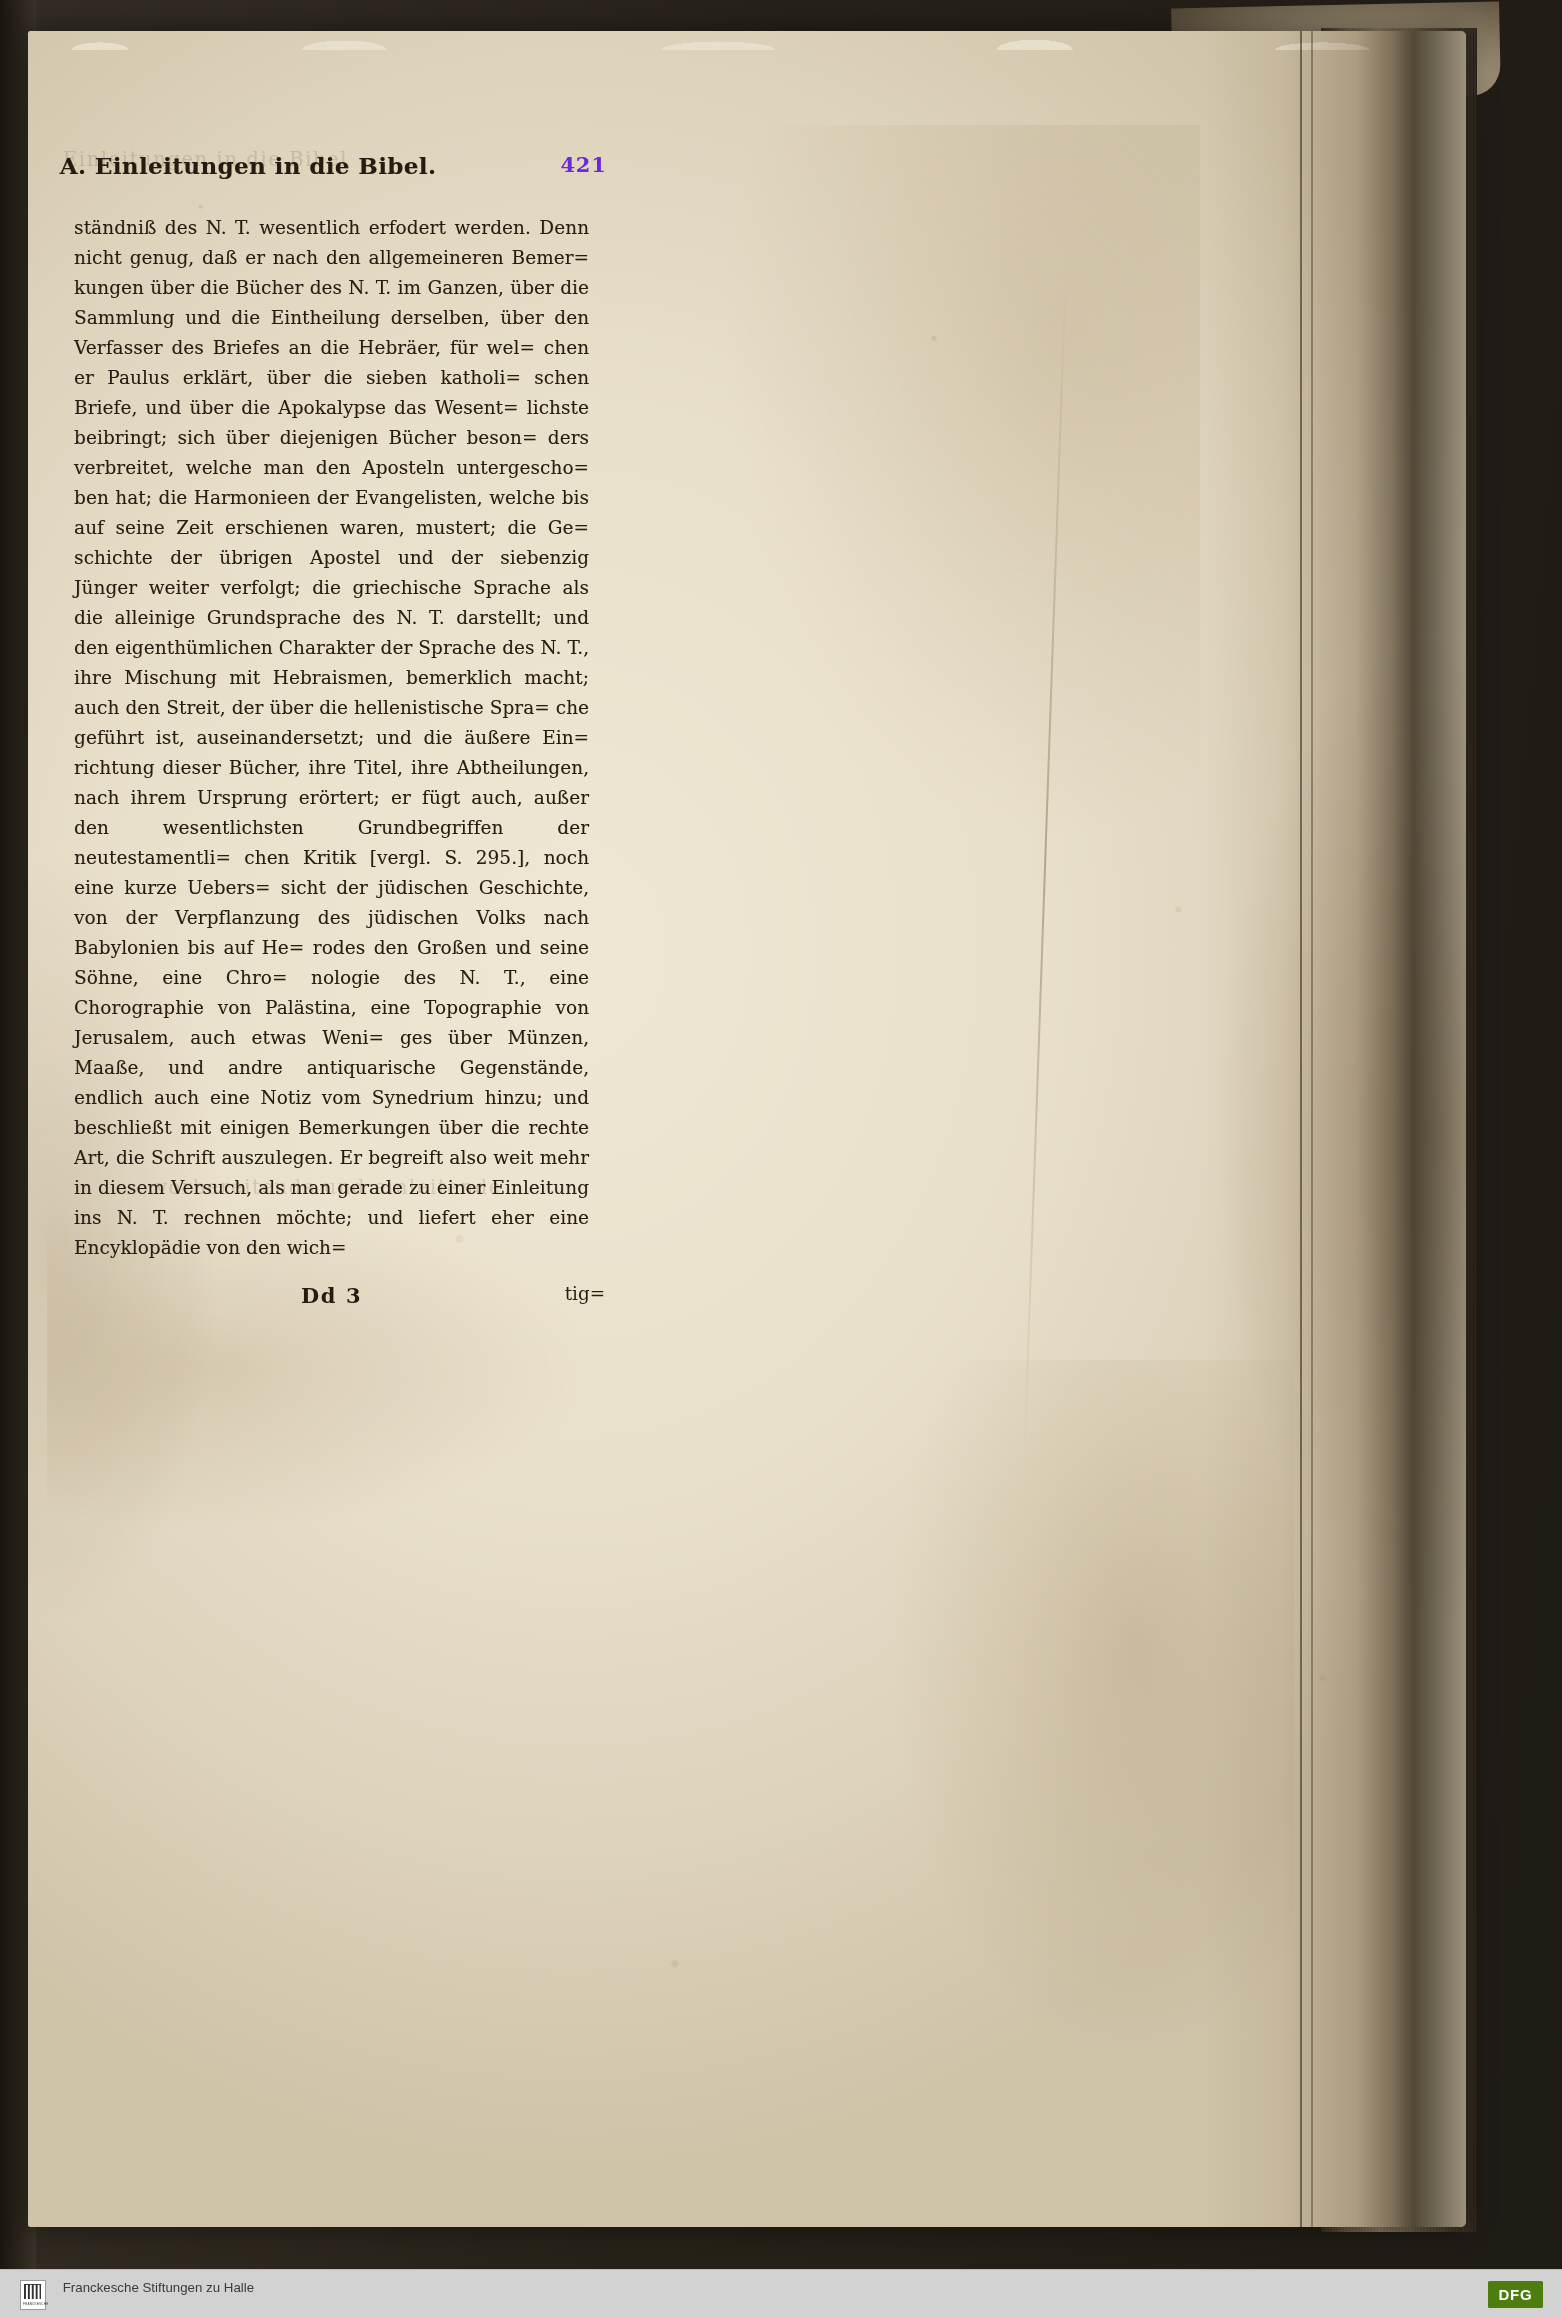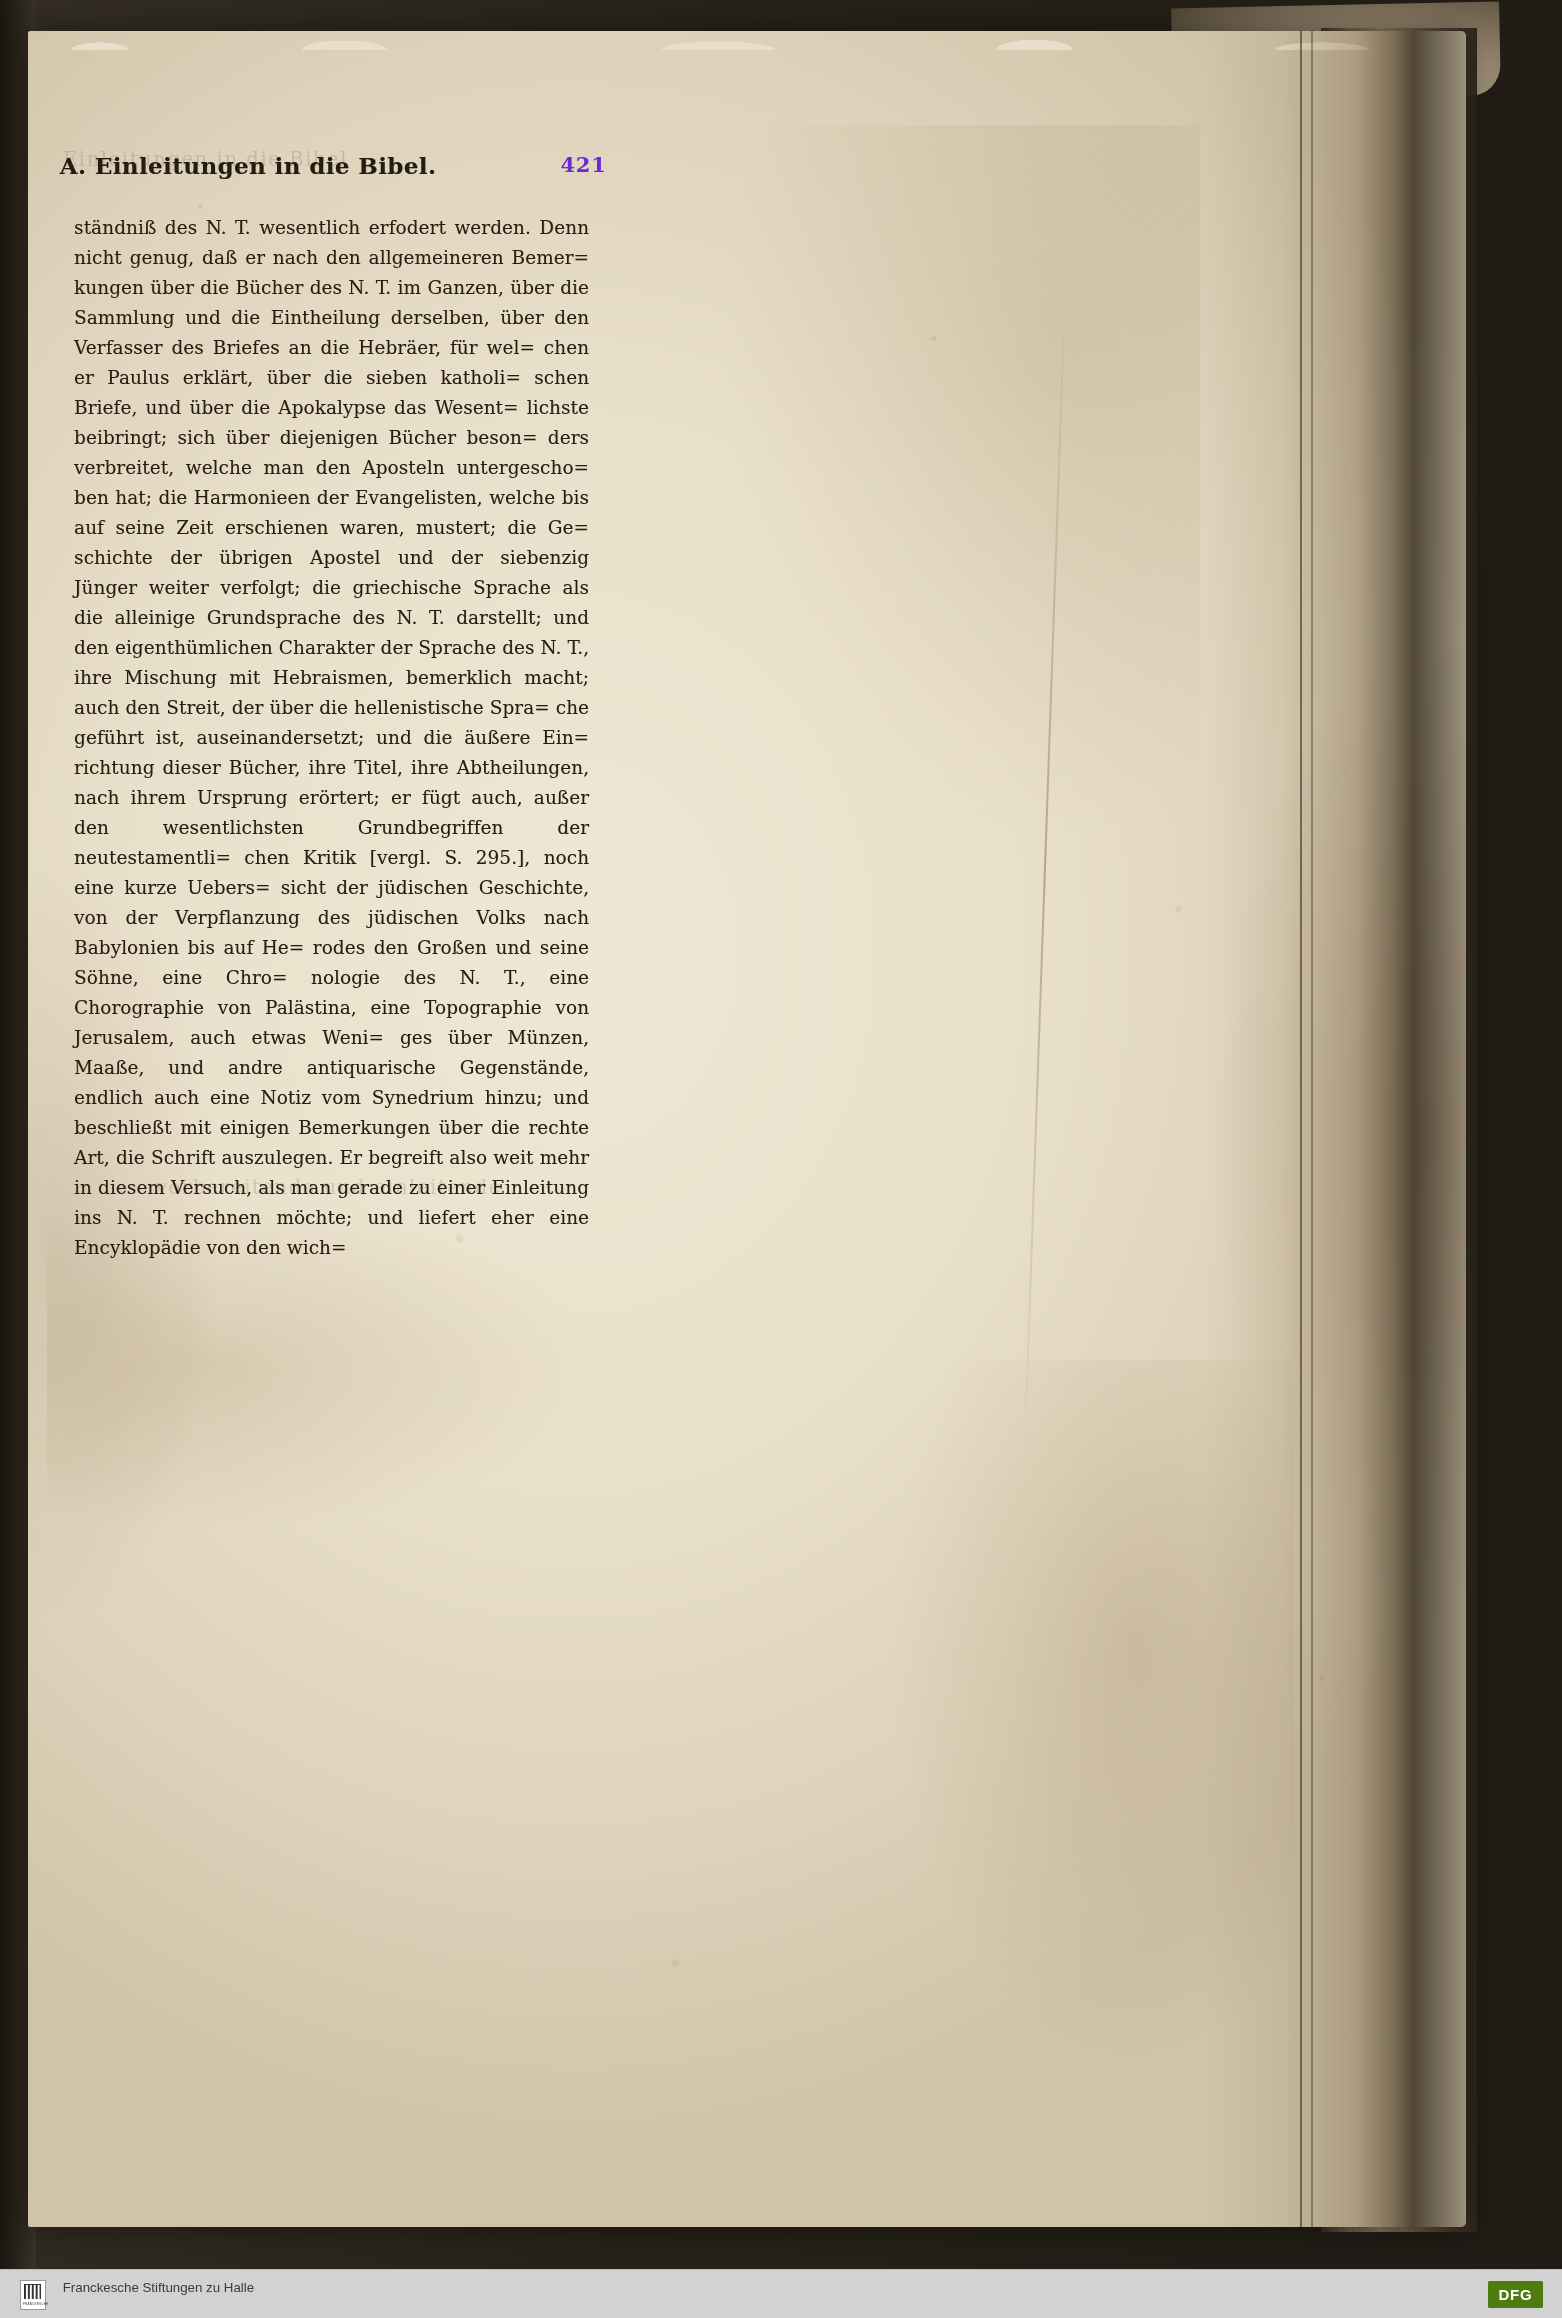--- a/index.html
+++ b/index.html
@@ -342,20 +342,24 @@
 
   <div class="header-row">
     <div class="running-title">A. Einleitungen in die Bibel.</div>
     <div class="page-number">421</div>
   </div>
 
   <div class="body-text">
     <p>ständniß des N. T. wesentlich erfodert werden.  Denn nicht genug, daß er nach den allgemeineren Bemer= kungen über die Bücher des N. T. im Ganzen, über die Sammlung und die Eintheilung derselben, über den Verfasser des Briefes an die Hebräer, für wel= chen er Paulus erklärt, über die sieben katholi= schen Briefe, und über die Apokalypse das Wesent= lichste beibringt; sich über diejenigen Bücher beson= ders verbreitet, welche man den Aposteln untergescho= ben hat; die Harmonieen der Evangelisten, welche bis auf seine Zeit erschienen waren, mustert; die Ge= schichte der übrigen Apostel und der siebenzig Jünger weiter verfolgt; die griechische Sprache als die alleinige Grundsprache des N. T. darstellt; und den eigenthümlichen Charakter der Sprache des N. T., ihre Mischung mit Hebraismen, bemerklich macht; auch den Streit, der über die hellenistische Spra= che geführt ist, auseinandersetzt; und die äußere Ein= richtung dieser Bücher, ihre Titel, ihre Abtheilungen, nach ihrem Ursprung erörtert; er fügt auch, außer den wesentlichsten Grundbegriffen der neutestamentli= chen Kritik [vergl. S. 295.], noch eine kurze Uebers= sicht der jüdischen Geschichte, von der Verpflanzung des jüdischen Volks nach Babylonien bis auf He= rodes den Großen und seine Söhne, eine Chro= nologie des N. T., eine Chorographie von Palästina, eine Topographie von Jerusalem, auch etwas Weni= ges über Münzen, Maaße, und andre antiquarische Gegenstände, endlich auch eine Notiz vom Synedrium hinzu; und beschließt mit einigen Bemerkungen über die rechte Art, die Schrift auszulegen.  Er begreift also weit mehr in diesem Versuch, als man gerade zu einer Einleitung ins N. T. rechnen möchte; und liefert eher eine Encyklopädie von den wich=</p>
   </div>
 
+  <div class="footer-row">
+    <div class="signature">Dd 3</div>
+    <div class="catchword">tig=</div>
+  </div>
 
 </div>
 
 <div id="footer-bar">
   <div id="footer-left">
     <div id="fsh-logo">
       <div class="bars"></div>
       <div class="cap">FRANCKESCHE</div>
     </div>
     <div id="footer-credit">Franckesche Stiftungen zu Halle</div>

